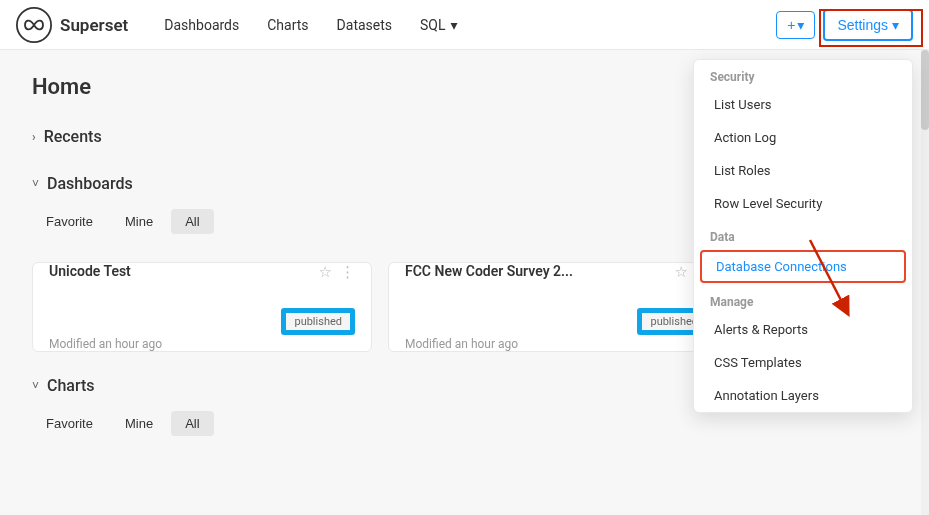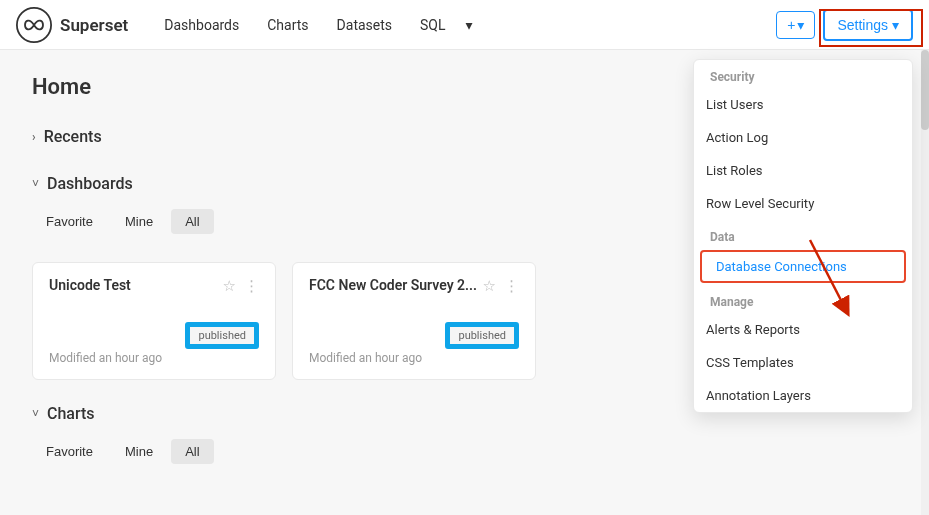--- a/index.html
+++ b/index.html
@@ -11,21 +11,21 @@
       border-bottom: 1px solid #e8e8e8; padding: 0 16px; position: relative; z-index: 100;
     }
     .navbar-brand { display: flex; align-items: center; gap: 8px; margin-right: 24px; }
     .brand-logo { width: 36px; height: 36px; }
     .brand-name { font-size: 17px; font-weight: 600; color: #333; }
     .nav-links { display: flex; align-items: center; gap: 4px; flex: 1; }
     .nav-link {
       padding: 6px 12px; color: #333; text-decoration: none; border-radius: 4px;
       cursor: pointer; font-size: 14px;
     }
-    .nav-link.dropdown { display: flex; align-items: center; gap: 20px; }
+    .nav-link.dropdown { display: flex; align-items: center; gap: 5px; }
     .btn-plus {
       display: flex; align-items: center; gap: 2px;
       border: 1px solid #1890ff; color: #1890ff; background: transparent;
       padding: 5px 10px; border-radius: 4px; cursor: pointer; font-size: 14px;
     }
     .btn-settings {
       display: flex; align-items: flex-end; gap: 4px;
       border: 1px solid #1890ff; color: #1890ff; background: transparent;
       padding: 6px 12px; border-radius: 4px; cursor: pointer; font-size: 14px;
       border: 2px solid #e8e8e8;
@@ -49,21 +49,21 @@
       padding: 5px 14px; cursor: pointer; color: #333; font-size: 13px;
       border: none; background: none;
     }
     .filter-tab.active {
       background: #e6e6e6; border-radius: 4px; font-weight: 500;
     }
 
     .cards-row { display: flex; gap: 16px; }
     .card {
       background: #fff; border: 1px solid #e8e8e8; border-radius: 6px;
-      padding: 14px 16px; width: 244px; min-height: 90px;
+      padding: 0 16px; width: 340px; min-height: 90px;
       display: flex; flex-direction: column; justify-content: space-between;
     }
     .card-header { display: flex; align-items: flex-start; justify-content: space-between; }
     .card-title { font-size: 14px; font-weight: 600; color: #333; }
     .card-actions { display: flex; gap: 8px; align-items: center; }
     .card-icon { color: #bbb; cursor: pointer; font-size: 15px; }
     .card-footer { display: flex; align-items: center; justify-content: space-between; margin-top: 10px; }
     .card-modified { font-size: 12px; color: #999; margin-top: 46px; }
     .badge-published {
       font-size: 11px; background: #f5f5f5; border: 5px solid #0ea5e9;
@@ -77,21 +77,21 @@
     .dropdown-menu {
       position: absolute; top: 50px; right: 0; width: 220px;
       background: #fff; border: 1px solid #e8e8e8; border-radius: 6px;
       box-shadow: 0 6px 20px rgba(0,0,0,0.12); z-index: 300;
     }
     .dropdown-section-label {
       padding: 10px 16px 4px; font-size: 12px; color: #999; font-weight: 700;
       text-transform: none;
     }
     .dropdown-item {
-      padding: 9px 12px; cursor: pointer; color: #333; font-size: 13px;
+      padding: 9px 20px; cursor: pointer; color: #333; font-size: 13px;
       display: block;
     }
     .dropdown-item.highlighted {
       color: #1890ff;
       border: 2px solid #e8472a;
       border-radius: 4px;
       margin: 2px 6px;
       padding: 7px 14px;
     }
 

